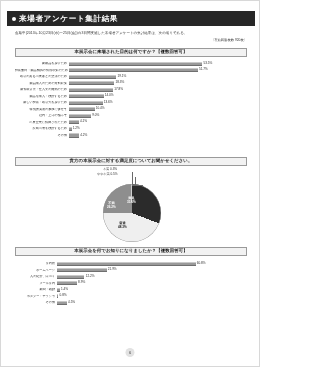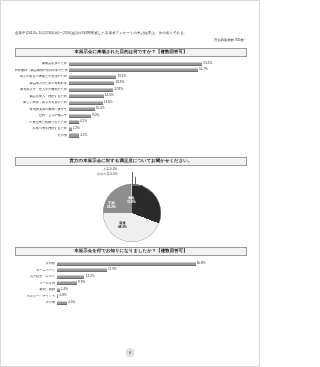--- a/index.html
+++ b/index.html
@@ -109,20 +109,24 @@
     bottom:9px;width:9px;height:9px;border-radius:50%;
     background:#e2e2e2;color:#444;
     font-size:4px;line-height:9px;text-align:center;
   }
 </style>
 </head>
 <body>
 
 <div class="page">
 
+  <div class="titlebar">
+    <span class="dot"></span>
+    <span class="ttl">来場者アンケート集計結果</span>
+  </div>
 
   <div class="lead">会期中(2013年10月23日(水)〜25日(金))の3日間実施した来場者アンケートの集計結果は、次の通りである。</div>
   <div class="lead-note">〈有効回答枚数 920枚〉</div>
 
   <div class="qbar" style="top:47px;">
     <span class="qtxt">本展示会に来場された目的は何ですか？【複数回答可】</span>
   </div>
 
   <div class="hbar-chart" id="chart1" style="top:60px;">
       <div class="hrow">

